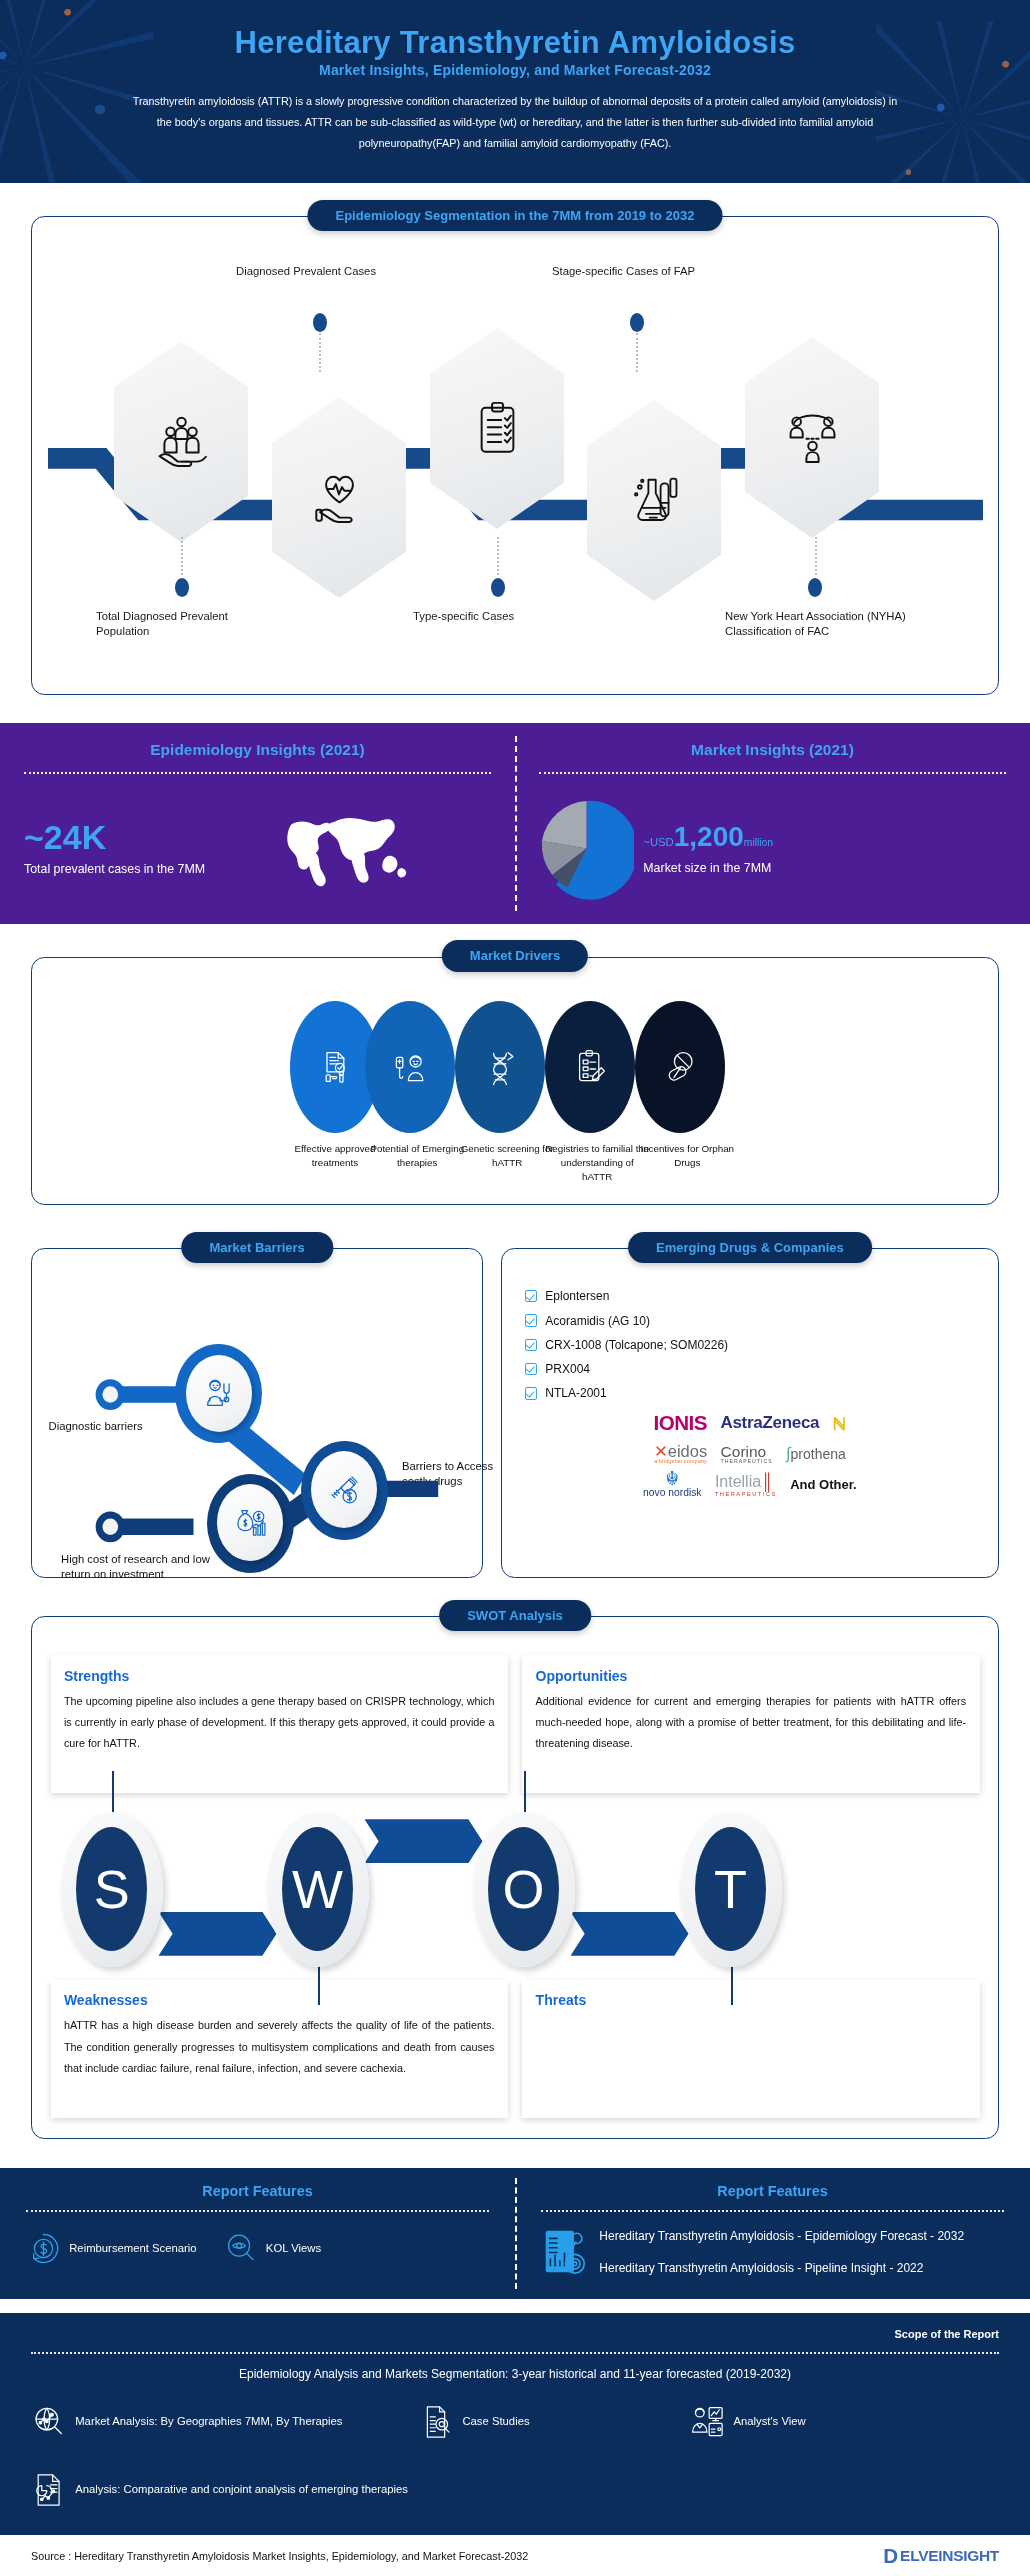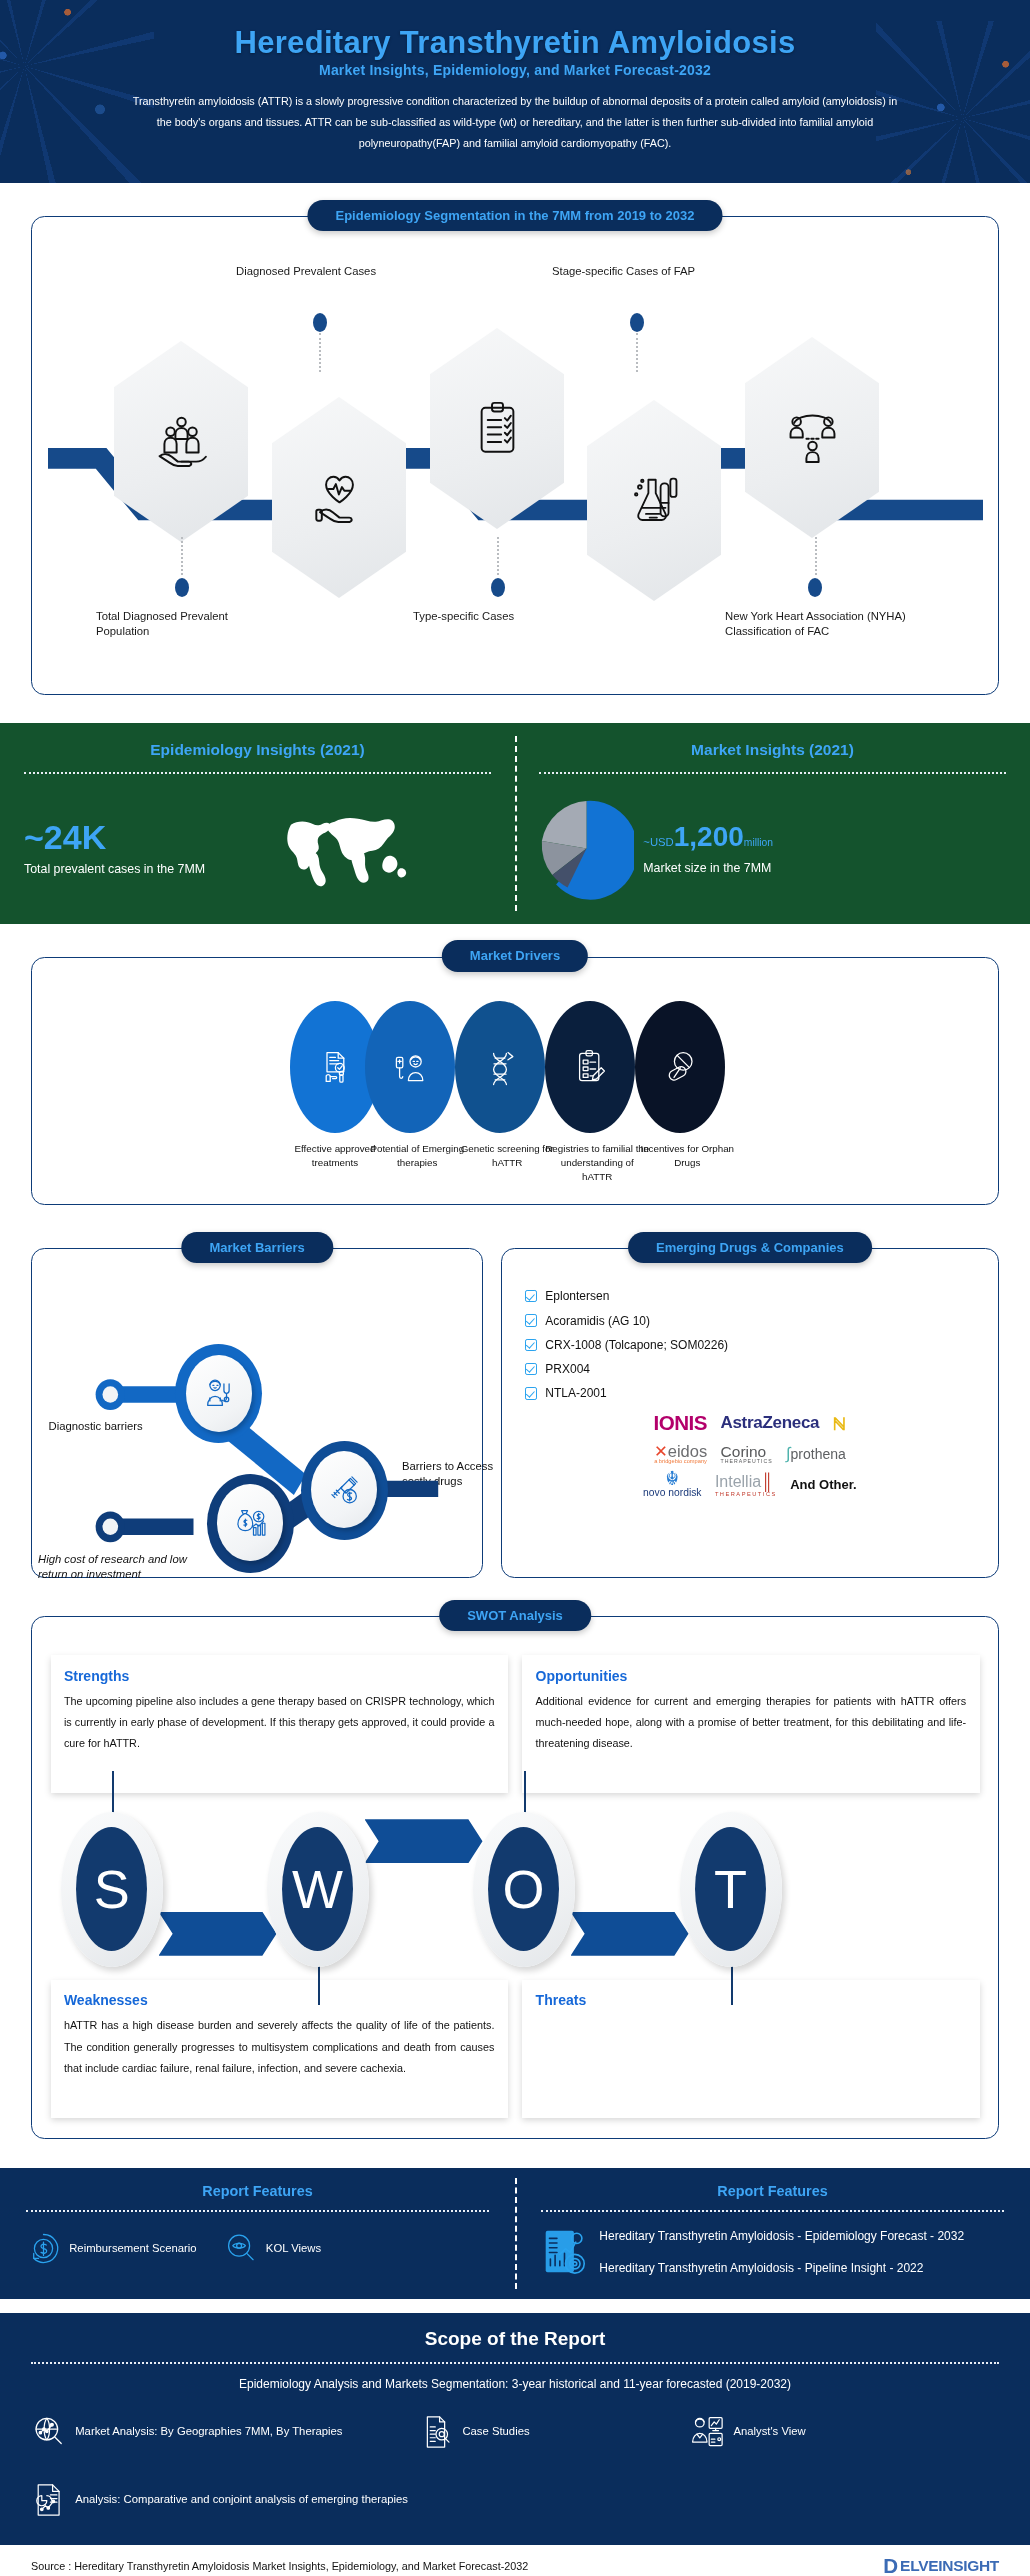--- a/index.html
+++ b/index.html
@@ -114,21 +114,21 @@
     width: 134px; height: 201px;
     background: linear-gradient(160deg,#f7f8f9 0%,#eceef0 60%,#e2e5e8 100%);
     clip-path: polygon(50% 0%, 100% 23%, 100% 77%, 50% 100%, 0% 77%, 0% 23%);
     display: flex; align-items: center; justify-content: center;
     filter: drop-shadow(2.6px 3.6px 4.1px rgba(0,0,0,.18));
   }
   .hex svg { width: 61px; height: 61px; }
 
   
   .insights {
-    background: #14532d;
+    background: #4c1d95;
     display: flex;
     position: relative;
     padding: 0;
     margin-top: 23px;
   }
   .insights::after {
     content: "";
     position: absolute;
     left: 50%; top: 12.4px; bottom: 12.4px;
     width: 0;
@@ -286,21 +286,21 @@
   .feat-item { display: flex; align-items: center; gap: 8.2px; }
   .feat-item svg { width: 35px; height: 35px; flex: 0 0 auto; }
   .feat-label { color: #fff; font-size: 11.3px; line-height: 1.45; }
   .report-list { display: flex; align-items: center; gap: 11.3px; padding-top: 13.4px; }
   .report-list svg { width: 47px; height: 52px; flex: 0 0 auto; }
   .report-names { display: flex; flex-direction: column; gap: 13.4px; }
   .report-name { color: #fff; font-size: 12px; line-height: 1.5; }
 
   
   .scope { background: #0a2d5c; margin-top: 13.4px; padding: 15.5px 31px 25px; }
-  .scope-title { text-align: center; color: #ffffff; font-size: 19px; font-weight: 700; padding-bottom: 11.3px; border-bottom: 2.1px dotted #e9eef5; }
+  .scope-title { text-align: right; color: #ffffff; font-size: 11px; font-weight: 700; padding-bottom: 11.3px; border-bottom: 2.1px dotted #e9eef5; }
   .scope-sub { text-align: center; color: #fff; font-size: 12px; padding: 13.4px 0 20.6px; }
   .scope-grid { display: flex; flex-wrap: wrap; row-gap: 28px; }
   .scope-item { display: flex; align-items: center; gap: 8.2px; }
   .scope-item svg { width: 36px; height: 40px; flex: 0 0 auto; }
   .scope-label { color: #fff; font-size: 11.3px; line-height: 1.45; }
   .sw-35 { width: 40%; } .sw-30 { width: 28%; } .sw-25 { width: 32%; }
 
   
   .footer {
     background: #fff;
@@ -586,21 +586,21 @@
             <path d="M34 26c-12 6-18 18-18 28 0 12 10 18 20 18s20-6 20-18c0-10-6-22-18-28z"></path>
             <path d="M40 44c-5-2-9 1-7 5 1 3 7 2 7 6 0 3-4 4-8 2M36 41v20"></path>
             <circle cx="72" cy="34" r="14"></circle>
             <path d="M76 28c-5-2-9 1-7 4 1 3 7 2 7 5 0 3-4 4-8 2M72 25v18"></path>
             <rect x="58" y="64" width="7" height="20"></rect>
               <rect x="70" y="58" width="7" height="26"></rect>
               <rect x="82" y="52" width="7" height="32"></rect>
             <path d="M55 62l10-8 8 6 12-14"></path>
           </svg>
         </div>
-        <div class="btext" style="left:6px; top:303px; width:155px;font-style:italic;">High cost of research and low return on investment</div>
+        <div class="btext" style="left:29px; top:303px; width:155px;">High cost of research and low return on investment</div>
       </div>
     </div>
 
     <div class="card drugs-card">
       <div class="pill">Emerging Drugs &amp; Companies</div>
 
       <div class="drug-li">
         <span class="chk"></span>
         <span class="drug-name">Eplontersen</span>
       </div>

